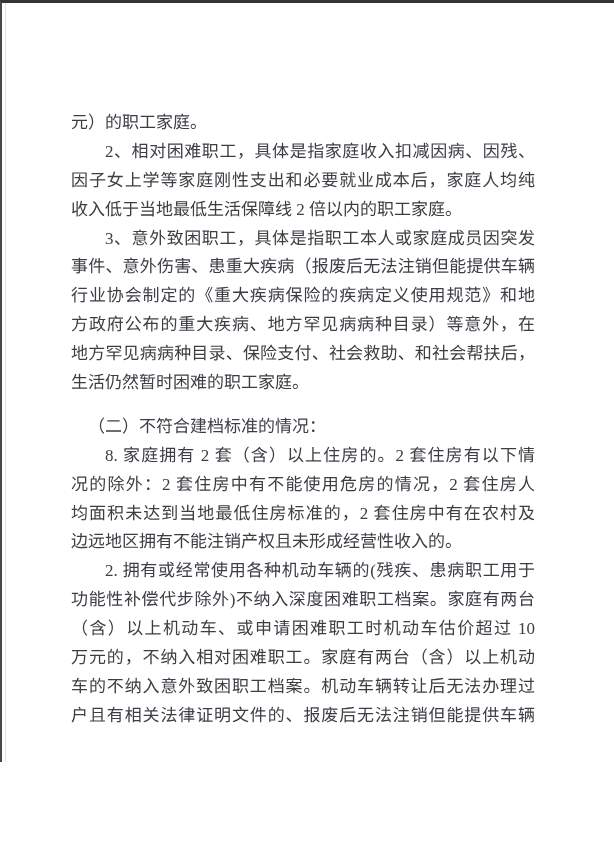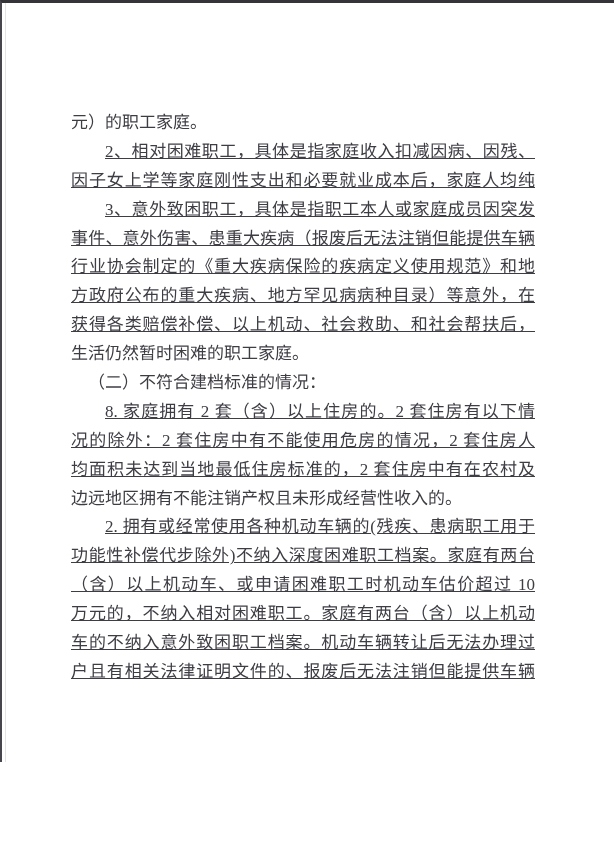--- a/index.html
+++ b/index.html
@@ -37,44 +37,44 @@
   .line {
     height: 28.9px;
     line-height: 28.9px;
     white-space: normal;
     overflow: visible;
   }
   
   .line.j {
     text-align: justify;
     text-align-last: justify;
-    text-decoration: underline;
   }
   
   .line.e {
     text-align: left;
     text-align-last: left;
   }
   .line.ind2 { text-indent: 2em; }
-  .line.ind1 { text-indent: 1em; }
+  .line.ind1 { text-indent: 1em; margin-top: 15px; }
 </style>
 </head>
 <body>
 
 <div class="page">
   <div class="inner-left-line"></div>
   <div class="textblock">
       <div class="line e">元）的职工家庭。</div>
       <div class="line j ind2">2、相对困难职工，具体是指家庭收入扣减因病、因残、</div>
       <div class="line j">因子女上学等家庭刚性支出和必要就业成本后，家庭人均纯</div>
+      <div class="line e">收入低于当地最低生活保障线 2 倍以内的职工家庭。</div>
       <div class="line j ind2">3、意外致困职工，具体是指职工本人或家庭成员因突发</div>
       <div class="line j">事件、意外伤害、患重大疾病（报废后无法注销但能提供车辆</div>
       <div class="line j">行业协会制定的《重大疾病保险的疾病定义使用规范》和地</div>
       <div class="line j">方政府公布的重大疾病、地方罕见病病种目录）等意外，在</div>
-      <div class="line j">获得各类赔偿补偿、以上机动、社会救助、和社会帮扶后，</div>
+      <div class="line j">地方罕见病病种目录、保险支付、社会救助、和社会帮扶后，</div>
       <div class="line e">生活仍然暂时困难的职工家庭。</div>
       <div class="line e ind1">（二）不符合建档标准的情况：</div>
       <div class="line j ind2">8. 家庭拥有 2 套（含）以上住房的。2 套住房有以下情</div>
       <div class="line j">况的除外：2 套住房中有不能使用危房的情况，2 套住房人</div>
       <div class="line j">均面积未达到当地最低住房标准的，2 套住房中有在农村及</div>
       <div class="line e">边远地区拥有不能注销产权且未形成经营性收入的。</div>
       <div class="line j ind2">2. 拥有或经常使用各种机动车辆的(残疾、患病职工用于</div>
       <div class="line j">功能性补偿代步除外)不纳入深度困难职工档案。家庭有两台</div>
       <div class="line j">（含）以上机动车、或申请困难职工时机动车估价超过 10</div>
       <div class="line j">万元的，不纳入相对困难职工。家庭有两台（含）以上机动</div>

